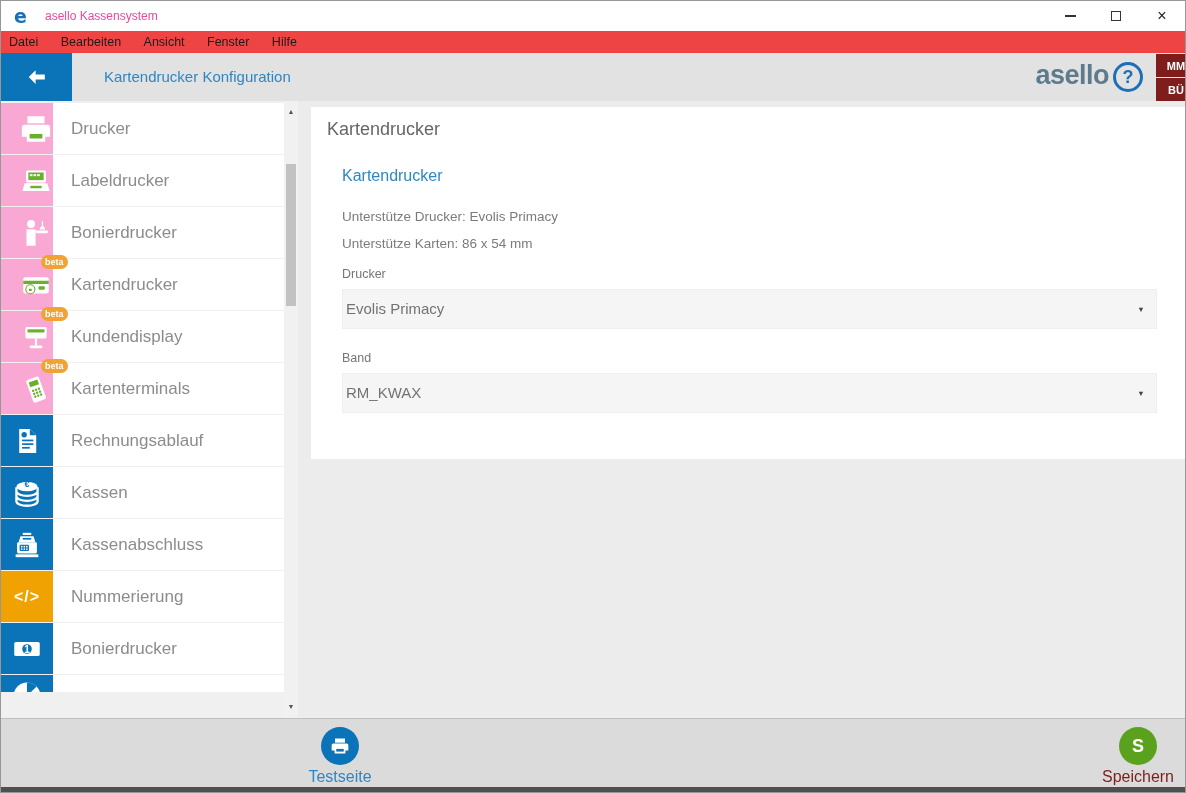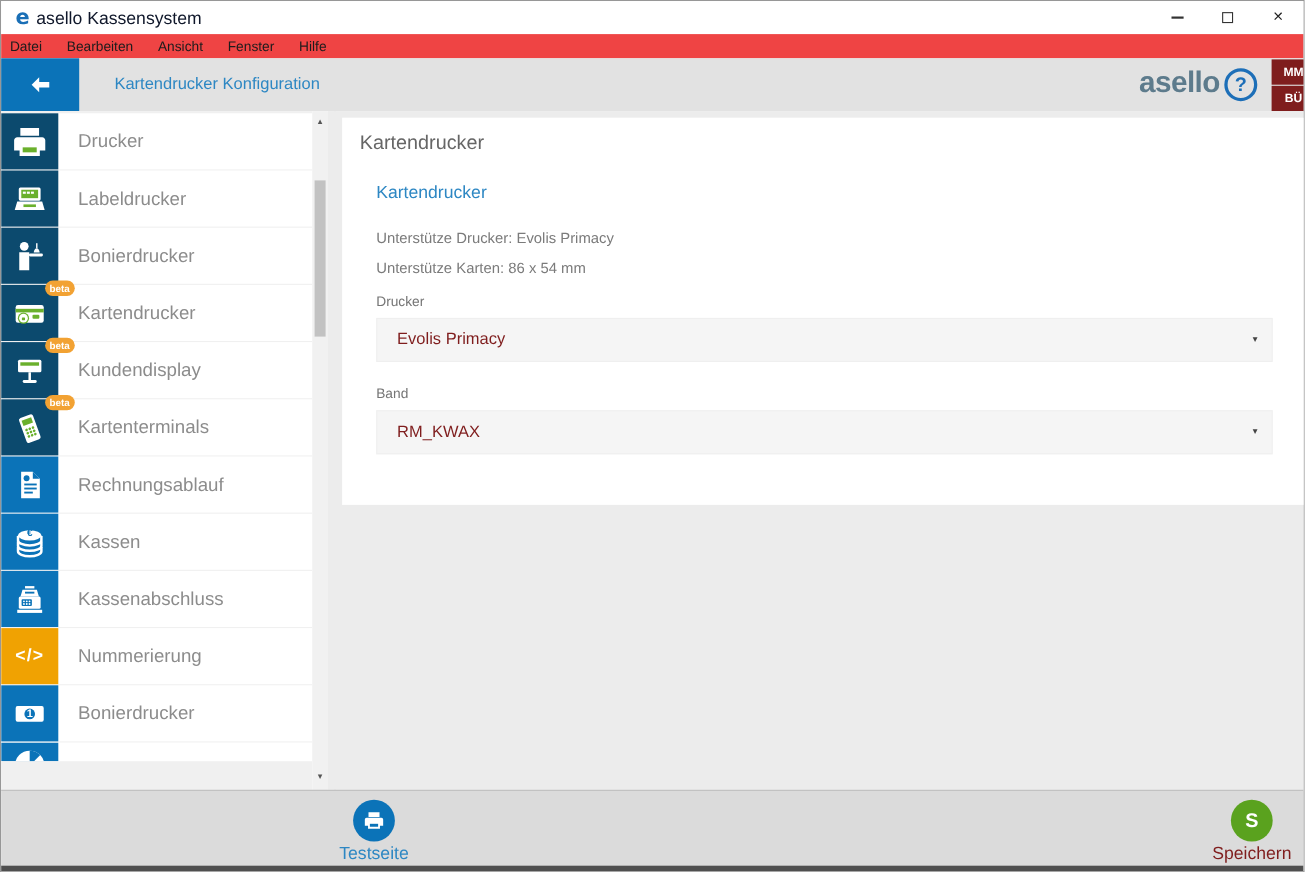--- a/index.html
+++ b/index.html
@@ -4,21 +4,21 @@
 <style>
   * { margin:0; padding:0; box-sizing:border-box; }
   html,body { background:#c8c8c8; font-family:"Liberation Sans", sans-serif; }
   #app { position:relative; width:1186px; height:793px; background:#fff; overflow:hidden;
          border:1px solid #979797; }
 
   
   .titlebar { position:absolute; left:0; top:0; width:100%; height:30px; background:#fff; }
   .app-logo { position:absolute; left:13px; top:4px; font-size:19px; font-weight:bold;
               color:#1a6fb6; font-family:"DejaVu Sans", sans-serif; }
-  .app-title { position:absolute; left:32px; top:8px; font-size:16px; color:#0f172a; }
+  .app-title { position:absolute; left:44px; top:8px; font-size:12px; color:#ec4899; }
   .win-controls { position:absolute; right:0; top:0; height:30px; display:flex; }
   .win-btn { width:46px; height:30px; display:flex; align-items:center; justify-content:center;
              color:#222; cursor:default; }
   .glyph-min { width:11px; height:1.5px; background:#333; }
   .glyph-max { width:10px; height:10px; border:1.4px solid #333; }
   .glyph-close { font-size:16px; line-height:16px; color:#222; }
 
   
   .menubar { position:absolute; left:0; top:30px; width:100%; height:22px; background:#ef4444; }
   .menu-item { display:inline-block; padding:0 9px; line-height:22px; font-size:12.5px; color:#1c1c1c; }
@@ -38,21 +38,21 @@
   .badge { width:40px; height:23px; margin-bottom:1px; background:#7f1d1d; color:#fff;
            font-size:11px; font-weight:bold; display:flex; align-items:center; justify-content:center; }
 
   
   .sidebar { position:absolute; left:0; top:100px; width:283px; height:617px; background:#f0f0f0;
              padding-top:2px; overflow:hidden; }
   .side-row { position:relative; height:51px; margin-bottom:1px; background:#fff;
               display:flex; align-items:center; }
   .tile { width:52px; height:51px; flex:0 0 52px; display:flex; align-items:center;
           justify-content:center; position:relative; }
-  .t-green  { background:#0c4a6e; color:#6ab02c; }
+  .t-green  { background:#f9a8d4; color:#6ab02c;justify-content:flex-end; }
   .t-blue   { background:#0b73b8; color:#0b73b8; }
   .t-orange { background:#f0a202; color:#f0a202; }
   .side-label { margin-left:18px; font-size:17px; color:#8c8c8c; }
   .beta-badge { position:absolute; left:40px; top:-4px; min-width:26px; height:14px; padding:0 4px;
                 border-radius:8px; background:#f2a233; color:#fff; font-size:9px; font-weight:bold;
                 line-height:14px; text-align:center; z-index:2; }
   .section-head { height:23px; margin-bottom:1px; background:#e4e4e4; font-size:13px; font-weight:bold;
                   color:#3b3b3b; line-height:23px; padding-left:8px; }
   .side-row.partial { height:17px; margin-bottom:0; overflow:hidden; align-items:flex-start; }
   .side-row.partial .tile { height:17px; overflow:hidden; align-items:flex-start; }
@@ -77,21 +77,21 @@
   .card { position:absolute; left:13px; top:6px; width:876px; height:352px; background:#fff; }
   .main-title { position:absolute; left:16px; top:12px; font-size:18px; color:#666; font-weight:400; }
   .section-link { position:absolute; left:31px; top:60px; font-size:16px; color:#2d87c3; }
   .info-line { position:absolute; left:31px; font-size:13.5px; color:#7b7b7b; }
   .info-1 { top:102px; } .info-2 { top:129px; }
   .field-label { position:absolute; left:31px; font-size:12.5px; color:#757575; }
   .fl-1 { top:160px; } .fl-2 { top:244px; }
   .select { position:absolute; left:31px; width:815px; height:40px; background:#f5f5f5;
             border:1px solid #efefef; }
   .sel-1 { top:182px; } .sel-2 { top:266px; }
-  .select .sel-value { position:absolute; left:18px; top:0; line-height:38px; font-size:15px; color:#7f1d1d; }
+  .select .sel-value { position:absolute; left:3px; top:0; line-height:38px; font-size:15px; color:#737373; }
   .select .sel-arrow { position:absolute; right:10px; top:50%; transform:translateY(-50%) scale(.75);
                        font-size:10px; color:#444; }
 
   
   .footer { position:absolute; left:0; top:717px; width:100%; height:71px; background:#dbdbdb;
             border-top:1px solid #bfbfbf; }
   .footer-btn { position:absolute; top:8px; width:90px; text-align:center; }
   .fb-test { left:294px; } .fb-save { right:2px; }
   .footer-circle { width:38px; height:38px; border-radius:50%; margin:0 auto;
                    display:flex; align-items:center; justify-content:center; }

